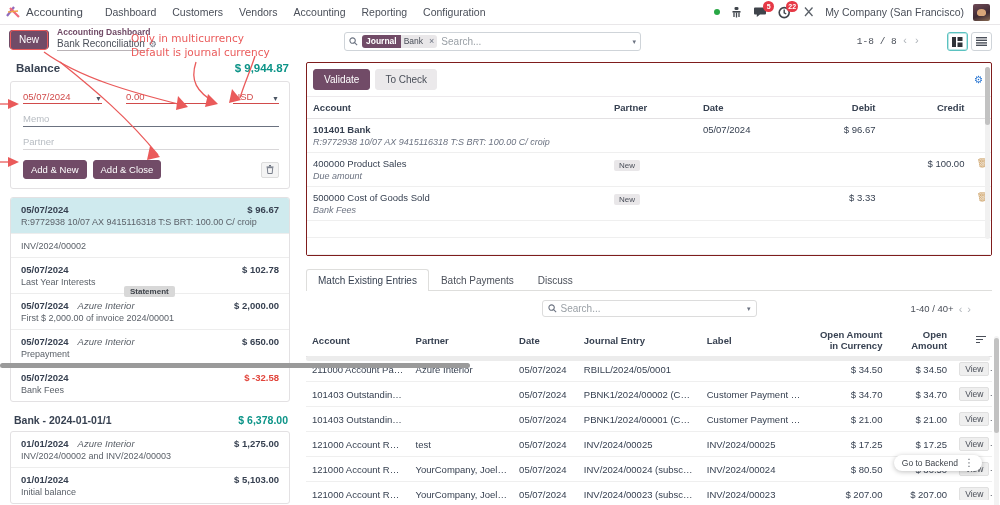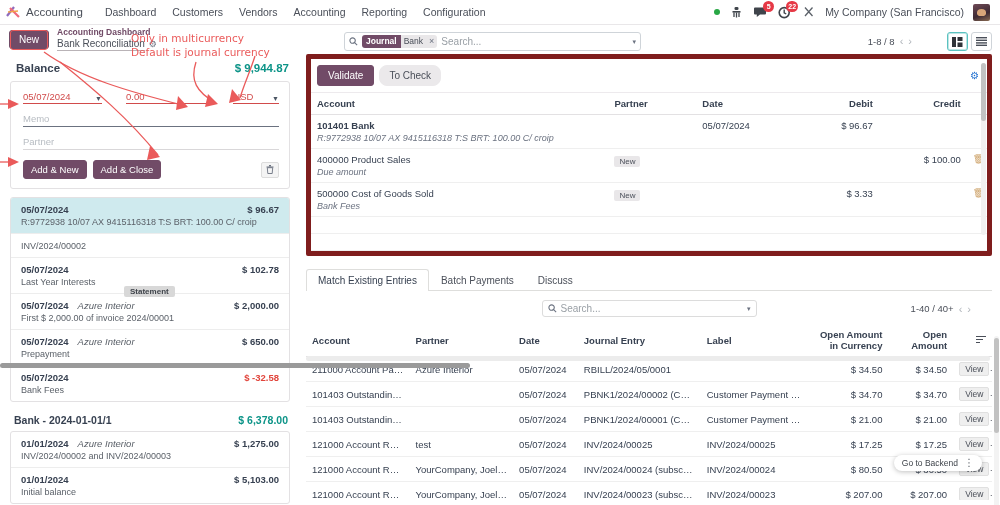--- a/index.html
+++ b/index.html
@@ -65,21 +65,21 @@
     border: 1px solid #cfd4d9; border-radius: 3px; background: #fff;
     display: flex; align-items: center; padding: 0 4px; gap: 4px;
   }
   .facet { display: flex; align-items: center; border-radius: 3px; overflow: hidden; height: 13px; }
   .facet-k { background: #714b67; color: #fff; font-size: 8.5px; padding: 0 4px; line-height: 13px; font-weight: 600; }
   .facet-v { background: #e9e7e9; color: #4a4f59; font-size: 8.5px; padding: 0 3px; line-height: 13px; }
   .facet-x { background: #e9e7e9; color: #6b7280; font-size: 9px; padding: 0 3px; line-height: 13px; cursor: pointer; }
   .search-ph { color: #9aa0a6; font-size: 10px; flex: 1; }
   .search-caret { color: #6b7280; font-size: 7px; }
 
-  .pager { position: absolute; right: 88px; top: 35px; display: flex; align-items: center; gap: 5px; }
+  .pager { position: absolute; right: 80px; top: 35px; display: flex; align-items: center; gap: 5px; font-family: Liberation Mono, monospace; }
   .pager-txt { font-size: 9.5px; color: #4a4f59; }
   .pg-arrow { color: #b0b5bb; font-size: 11px; cursor: pointer; }
   .viewsw { position: absolute; right: 8px; top: 32px; display: flex; gap: 3px; }
   .vbtn {
     width: 21px; height: 19px; border: 1px solid #cfd4d9; border-radius: 3px;
     background: #fff; display: flex; align-items: center; justify-content: center; cursor: pointer;
   }
   .vbtn.active { border-color: #5bc2c0; box-shadow: 0 0 0 1px #bde6e5 inset; }
 
   
@@ -144,28 +144,28 @@
 
   .grouphdr {
     margin: 9px 10px 0 10px; display: flex; justify-content: space-between;
     align-items: baseline; padding: 3px 2px 5px 4px;
   }
   .gh-label { font-size: 10.5px; font-weight: 700; color: #374151; }
   .gh-val { font-size: 10.5px; font-weight: 700; color: #0d9488; }
 
   
   .right { position: absolute; left: 300px; top: 54px; width: 700px; height: 451px; background: #fff; }
-  .je-card { margin: 0 8px 0 6px; border: 5px solid #7f1d1d; border-radius: 2px; position: relative; }
+  .je-card { margin: 8px 8px 0 6px; border: 1px solid #7f1d1d; border-radius: 2px; position: relative; }
   .je-actions { display: flex; align-items: center; padding: 6px 8px 6px 6px; border-bottom: 1px solid #edeaed; }
   .btn-validate {
     background: #714b67; color: #fff; border: 1px solid #714b67; border-radius: 3px;
     font-size: 10px; padding: 4px 10px; cursor: pointer; font-family: "Liberation Sans", sans-serif;
   }
   .btn-tocheck {
-    background: #ebe9eb; color: #4a4f59; border: 1px solid #ebe9eb; border-radius: 8px;
+    background: #ebe9eb; color: #4a4f59; border: 1px solid #ebe9eb; border-radius: 3px;
     font-size: 10px; padding: 4px 9px; cursor: pointer; margin-left: 5px; font-family: "Liberation Sans", sans-serif;
   }
   .gear-blue { margin-left: auto; color: #1f6fd0; font-size: 10px; cursor: pointer; }
 
   table.je { width: 100%; border-collapse: collapse; table-layout: fixed; }
   table.je th {
     font-size: 9.5px; font-weight: 700; color: #374151; text-align: left;
     padding: 5px 6px; border-bottom: 1px solid #e3e1e3; background: #fff;
   }
   table.je td { padding: 5px 6px; border-bottom: 1px solid #efefef; vertical-align: top; }

